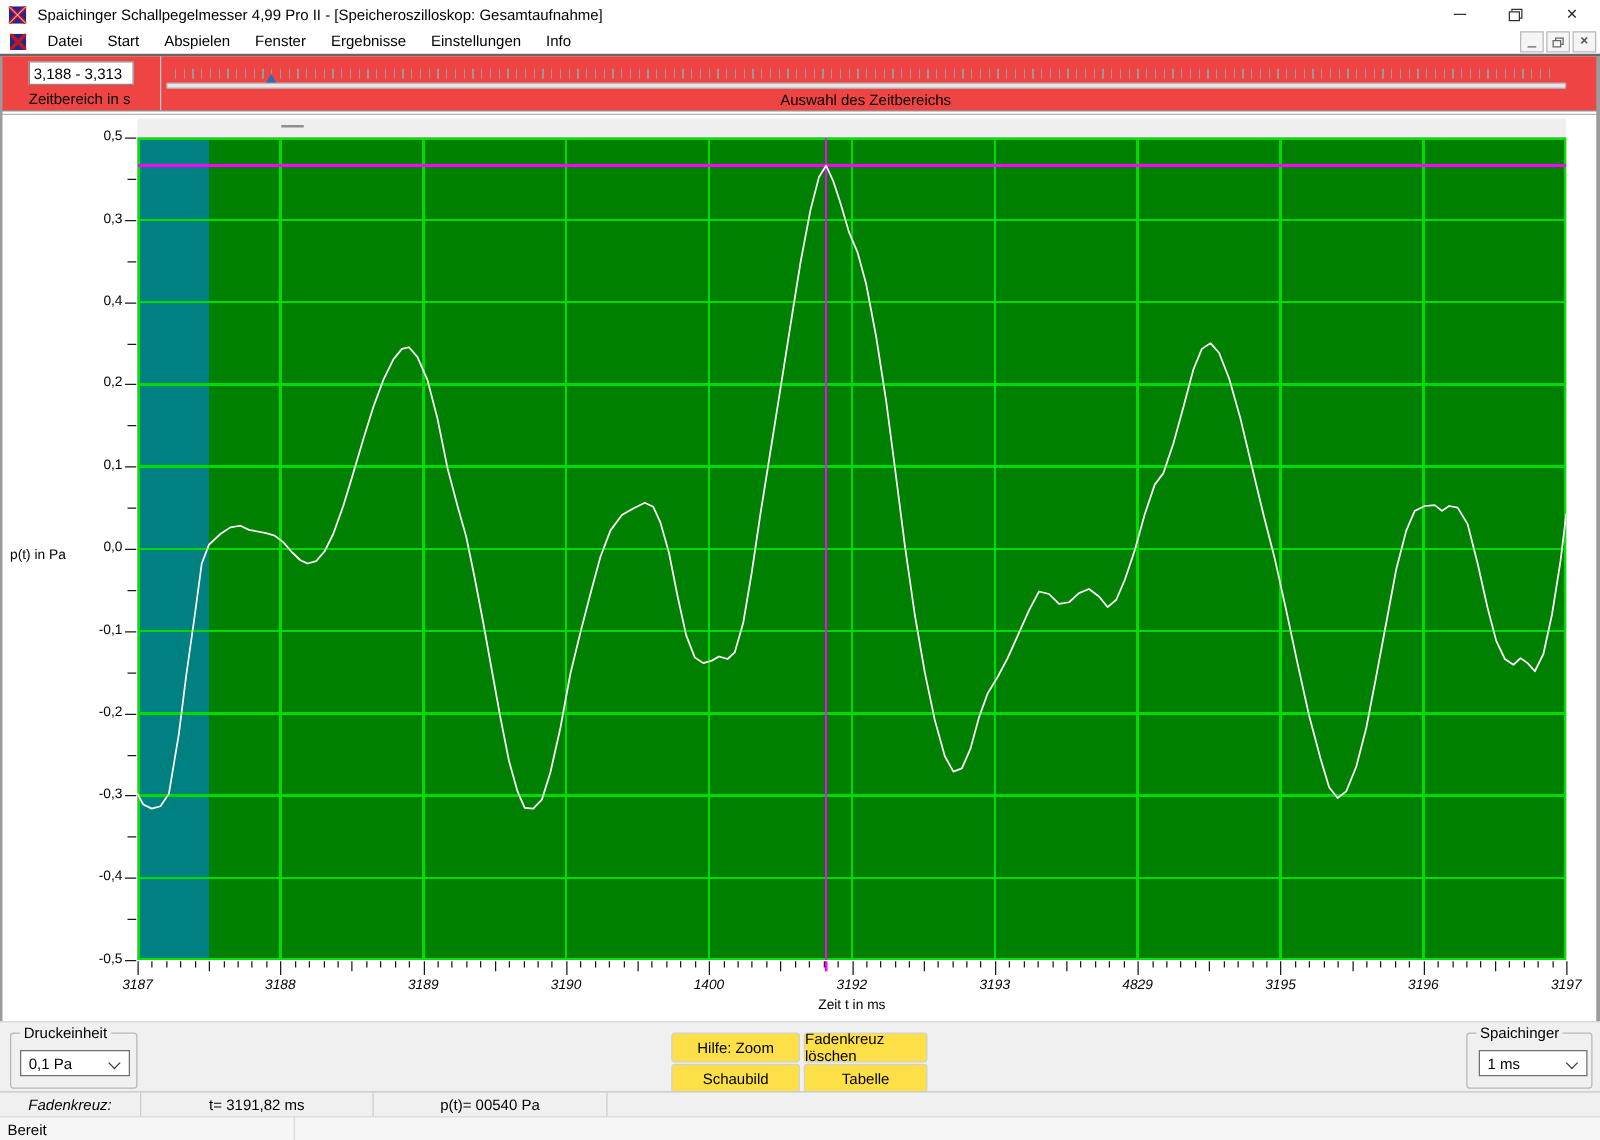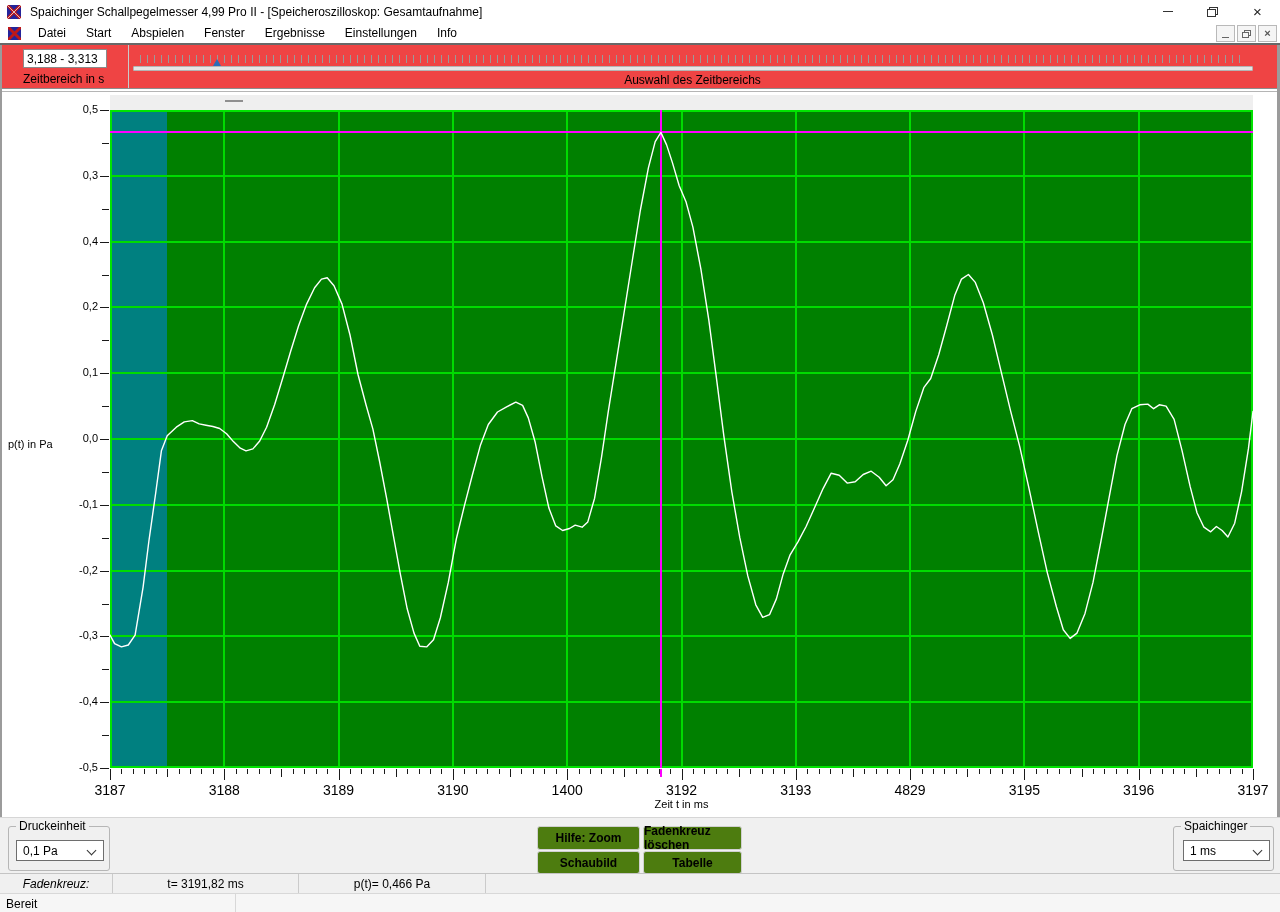--- a/index.html
+++ b/index.html
@@ -53,33 +53,33 @@
   
   .top-strip{position:absolute;left:110px;top:95px;width:1143px;height:15px;background:#efefef;}
   .drag-dash{position:absolute;left:225px;top:100px;width:18px;height:2px;background:#8f8f8f;}
   .plot{position:absolute;left:110px;top:110px;width:1143px;height:658px;background:#008000;}
   .plot svg{position:absolute;left:0;top:0;}
   .y-axis-title{position:absolute;left:8px;top:438px;font-size:11px;}
   .x-axis-title{position:absolute;left:110px;top:798px;width:1143px;text-align:center;font-size:11px;}
   .y-label{position:absolute;width:34px;text-align:right;font-size:11px;}
   .y-tick{position:absolute;background:#1a1a1a;height:1px;}
   .x-tick{position:absolute;background:#1a1a1a;width:1px;}
-  .x-label{position:absolute;font-size:14px;transform:translateX(-50%);}
+  .x-label{position:absolute;font-size:11px;transform:translateX(-50%);font-style:italic;}
   .ch-tick{position:absolute;background:#ff00ff;width:2px;height:8px;top:769px;}
   
   .bottom-panel{position:absolute;left:0;top:817px;width:1280px;height:56px;background:#f0f0f0;
                 border-top:1px solid #d6d6d6;}
   .groupbox{position:absolute;border:1px solid #b6b6b6;border-radius:3px;}
   .gb-legend{position:absolute;top:-8px;left:7px;background:#f0f0f0;padding:0 3px;font-size:12px;white-space:nowrap;}
   .combo{position:absolute;background:#fff;border:1px solid #6e6e6e;font-size:12px;
          display:flex;align-items:center;padding-left:6px;}
   .chevron{position:absolute;right:8px;top:6px;width:6px;height:6px;
            border-right:1.5px solid #333;border-bottom:1.5px solid #333;transform:rotate(45deg);}
-  .btn{position:absolute;background:#4d7c0f;border:1px solid #d0d0d0;border-radius:3px;font-size:12px;
-       display:flex;align-items:center;justify-content:center;cursor:default;font-weight:bold;}
+  .btn{position:absolute;background:#fde047;border:1px solid #d0d0d0;border-radius:3px;font-size:12px;
+       display:flex;align-items:center;justify-content:center;cursor:default;}
   
   .statusbar1{position:absolute;left:0;top:873px;width:1280px;height:20px;background:#f0f0f0;
               border-top:1px solid #c4c4c4;display:flex;font-size:12px;}
   .sb-panel{display:flex;align-items:center;justify-content:center;border-right:1px solid #cbcbcb;height:100%;}
   .sb-p1{width:112px;font-style:italic;} .sb-p2{width:185px;} .sb-p3{width:186px;} .sb-p4{flex:1;border-right:none;}
   .statusbar2{position:absolute;left:0;top:893px;width:1280px;height:19px;background:#f6f6f6;
               border-top:1px solid #d8d8d8;display:flex;align-items:center;font-size:12px;}
   .statusbar2 .txt{margin-left:6px;}
   .sb2-sep{position:absolute;left:235px;top:894px;width:1px;height:18px;background:#d8d8d8;}
 </style>
@@ -356,21 +356,21 @@
     </div>
     <div class="combo" style="left:1183px;top:22px;width:79px;height:19px;">
       <span>1 ms</span>
       <span class="chevron"></span>
     </div>
   </div>
 
   <div class="statusbar1">
     <div class="sb-panel sb-p1">Fadenkreuz:</div>
     <div class="sb-panel sb-p2">t= 3191,82 ms</div>
-    <div class="sb-panel sb-p3">p(t)= 0,466 Pa</div>
+    <div class="sb-panel sb-p3">p(t)= 00540 Pa</div>
     <div class="sb-panel sb-p4"></div>
   </div>
   <div class="statusbar2">
     <span class="txt">Bereit</span>
   </div>
   <div class="sb2-sep"></div>
 
 </div>
 
 </body></html>

